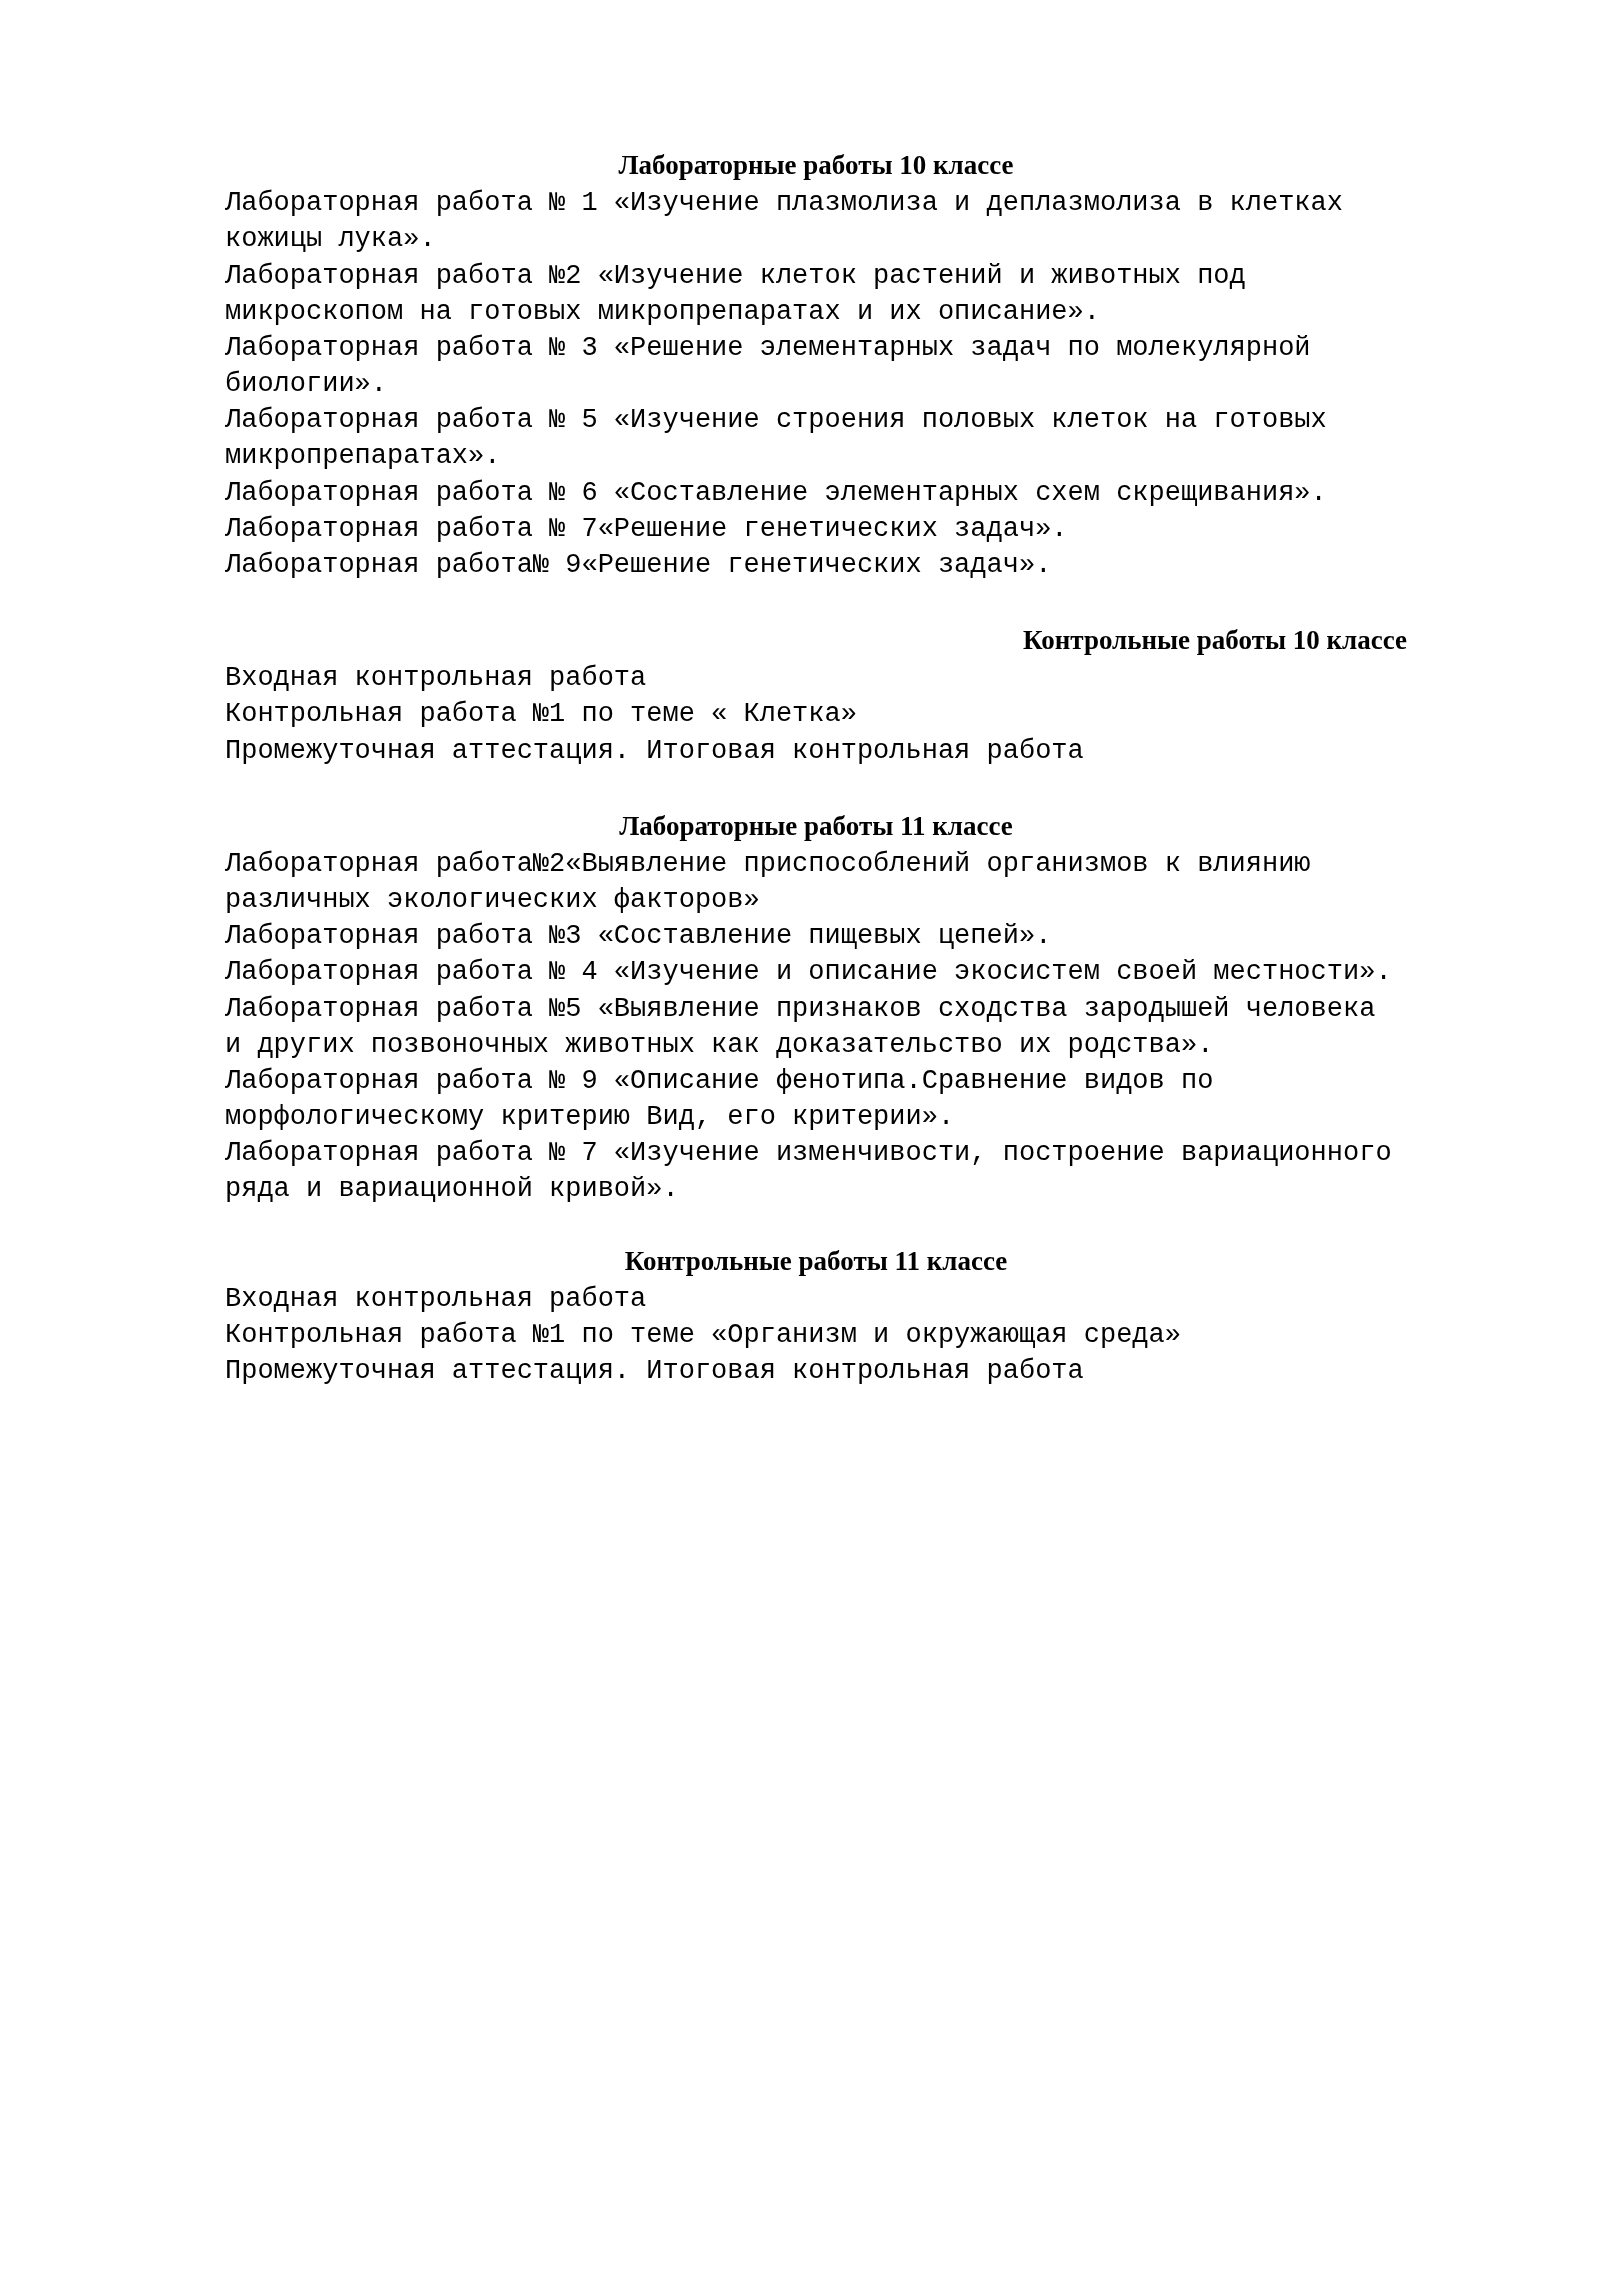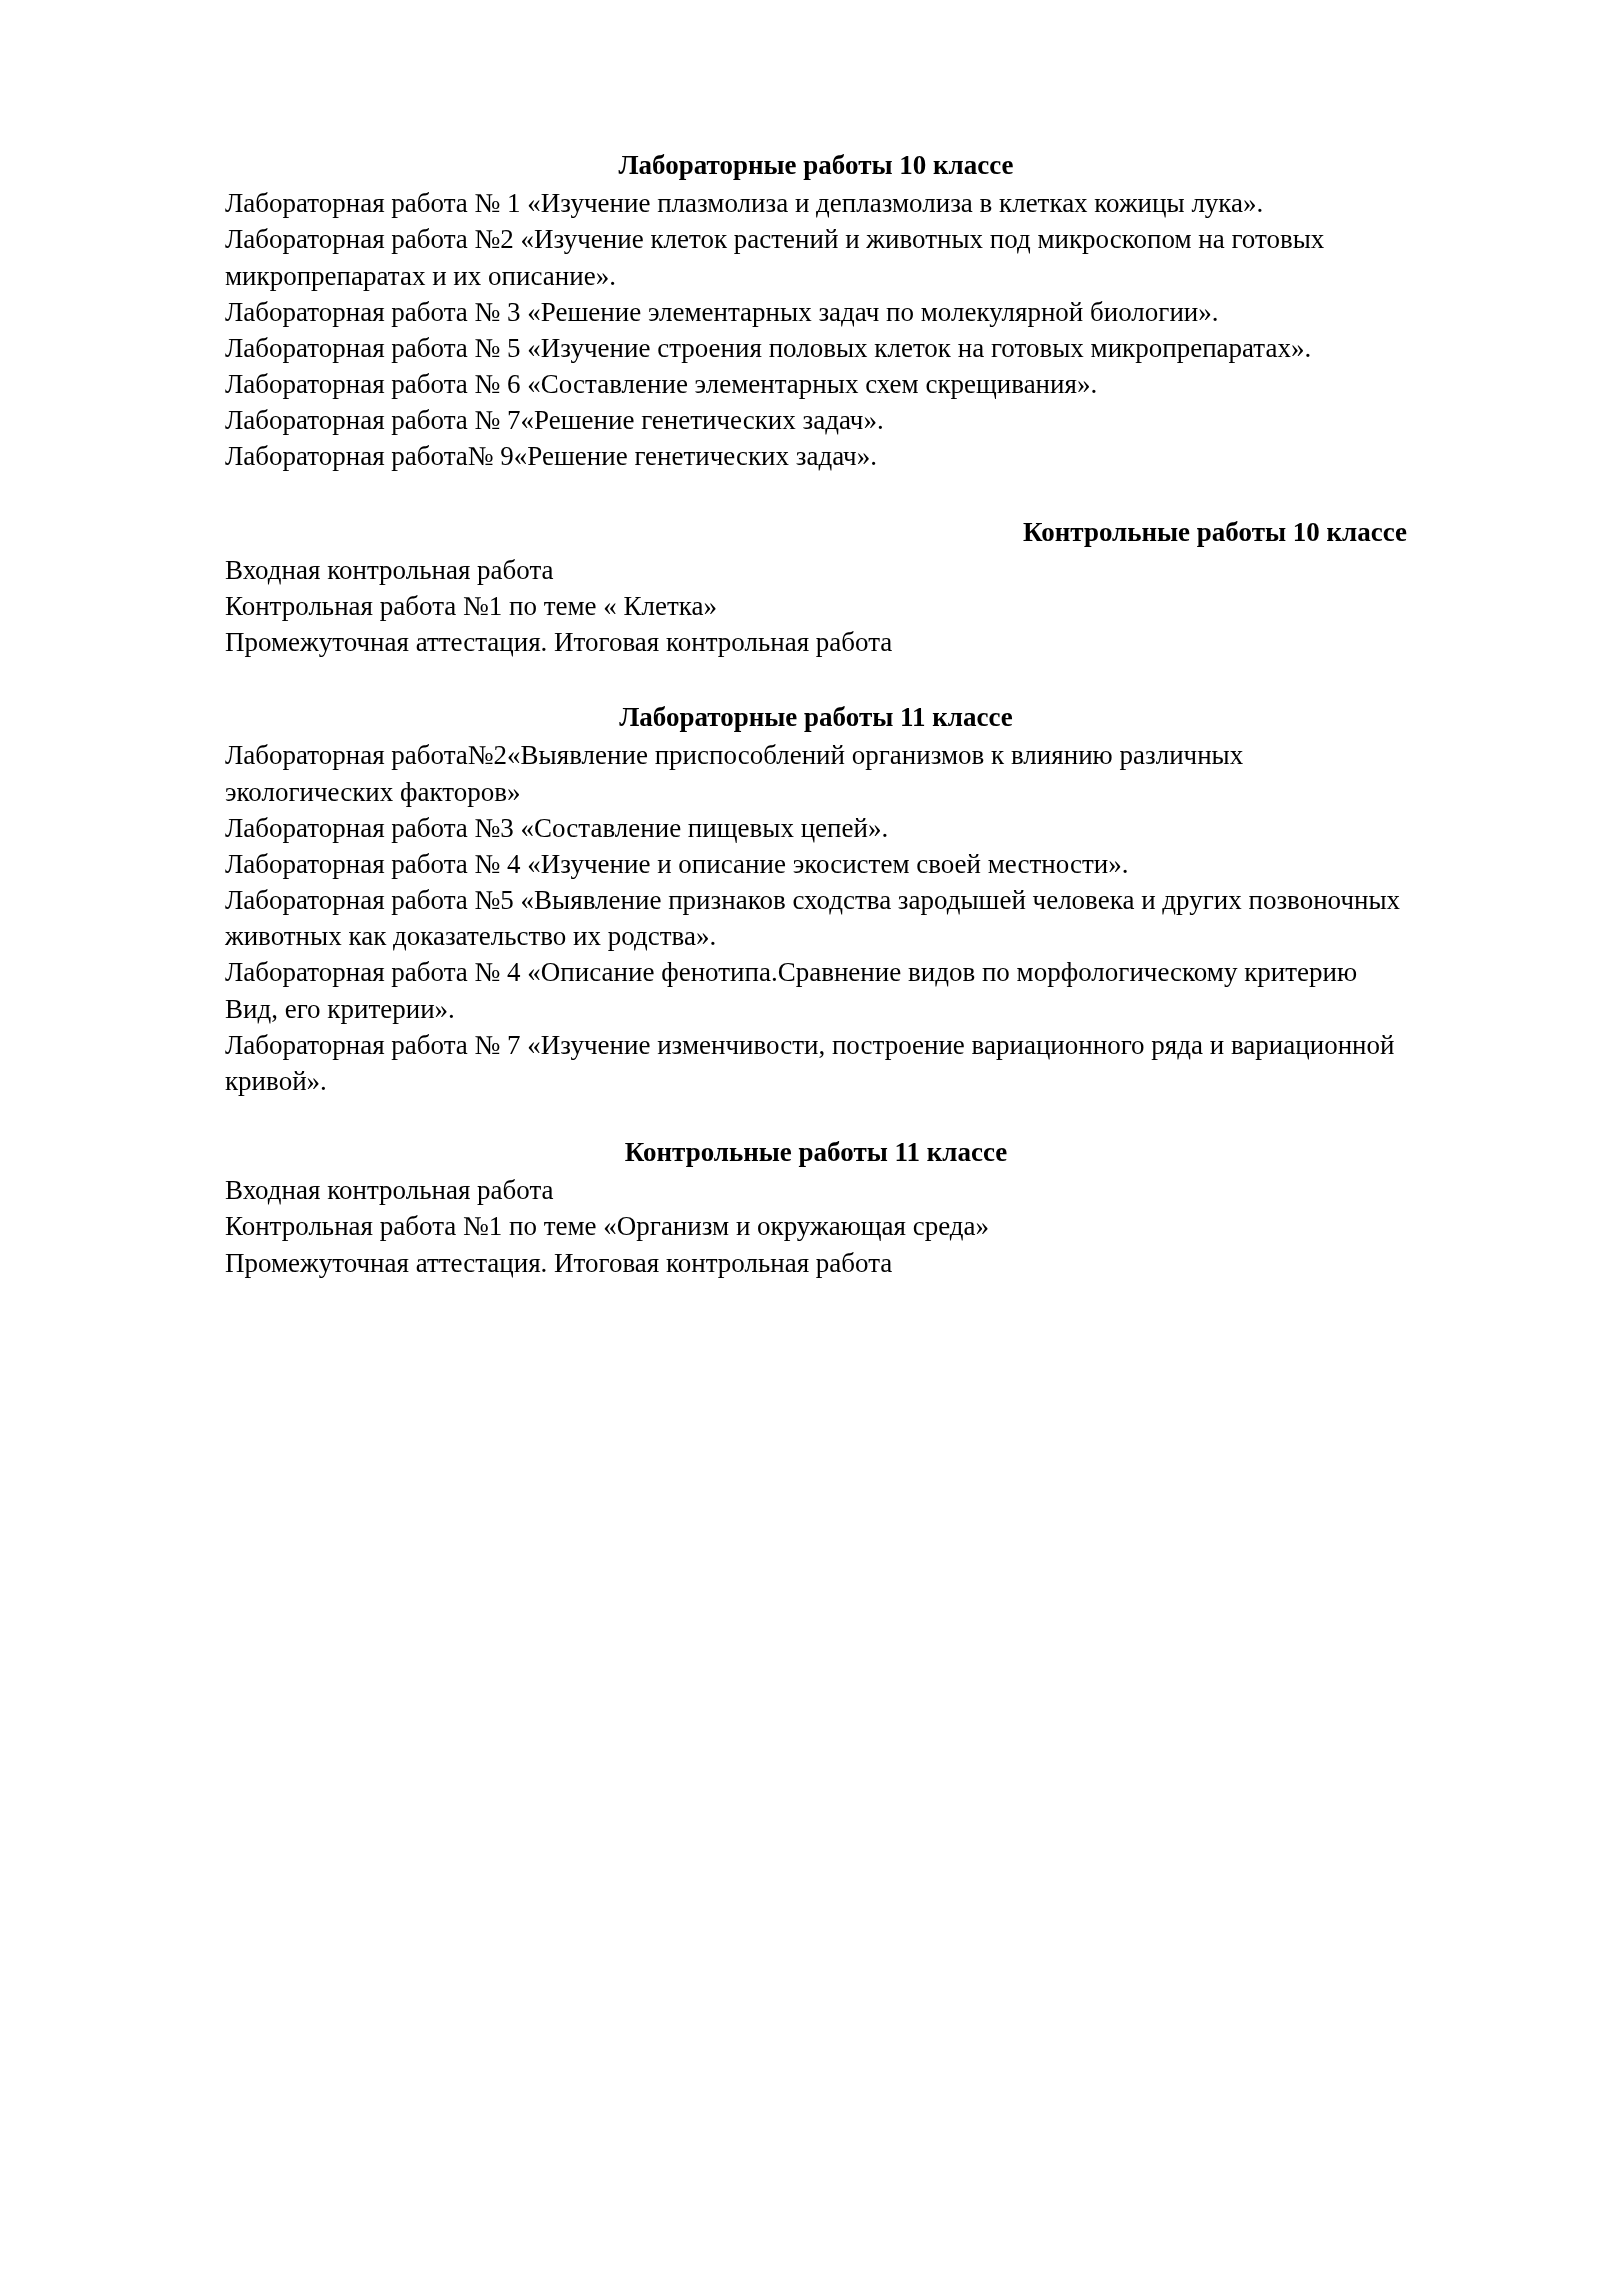--- a/index.html
+++ b/index.html
@@ -34,20 +34,21 @@
     line-height: 1.34;
   }
   .heading-indented {
     text-align: right;
     padding-left: 71px;
   }
   p.line {
     margin: 0;
     padding: 0;
     line-height: 1.34;
+    font-family: Liberation Mono, monospace;
   }
   .gap {
     height: 39px;
   }
   .gap-small {
     height: 35px;
   }
 </style>
 </head>
 <body>
@@ -76,21 +77,21 @@
     </div>
 
     <div class="gap"></div>
 
     <div class="section">
       <p class="section-heading">Лабораторные работы 11 классе</p>
       <p class="line">Лабораторная работа№2«Выявление приспособлений организмов к влиянию различных экологических факторов»</p>
       <p class="line">Лабораторная работа №3 «Составление пищевых цепей».</p>
       <p class="line">Лабораторная работа  № 4  «Изучение и описание экосистем своей местности».</p>
       <p class="line">Лабораторная работа №5 «Выявление признаков сходства зародышей человека и других позвоночных животных как доказательство их родства».</p>
-      <p class="line">Лабораторная работа № 4  «Описание фенотипа.Сравнение видов по морфологическому критерию Вид, его критерии».</p>
+      <p class="line">Лабораторная работа № 9  «Описание фенотипа.Сравнение видов по морфологическому критерию Вид, его критерии».</p>
       <p class="line">Лабораторная работа № 7 «Изучение изменчивости, построение вариационного ряда и вариационной кривой».</p>
     </div>
 
     <div class="gap-small"></div>
 
     <div class="section">
       <p class="section-heading">Контрольные работы 11 классе</p>
       <p class="line">Входная контрольная работа</p>
       <p class="line">Контрольная работа №1 по теме «Организм и окружающая среда»</p>
       <p class="line">Промежуточная аттестация. Итоговая контрольная работа</p>

